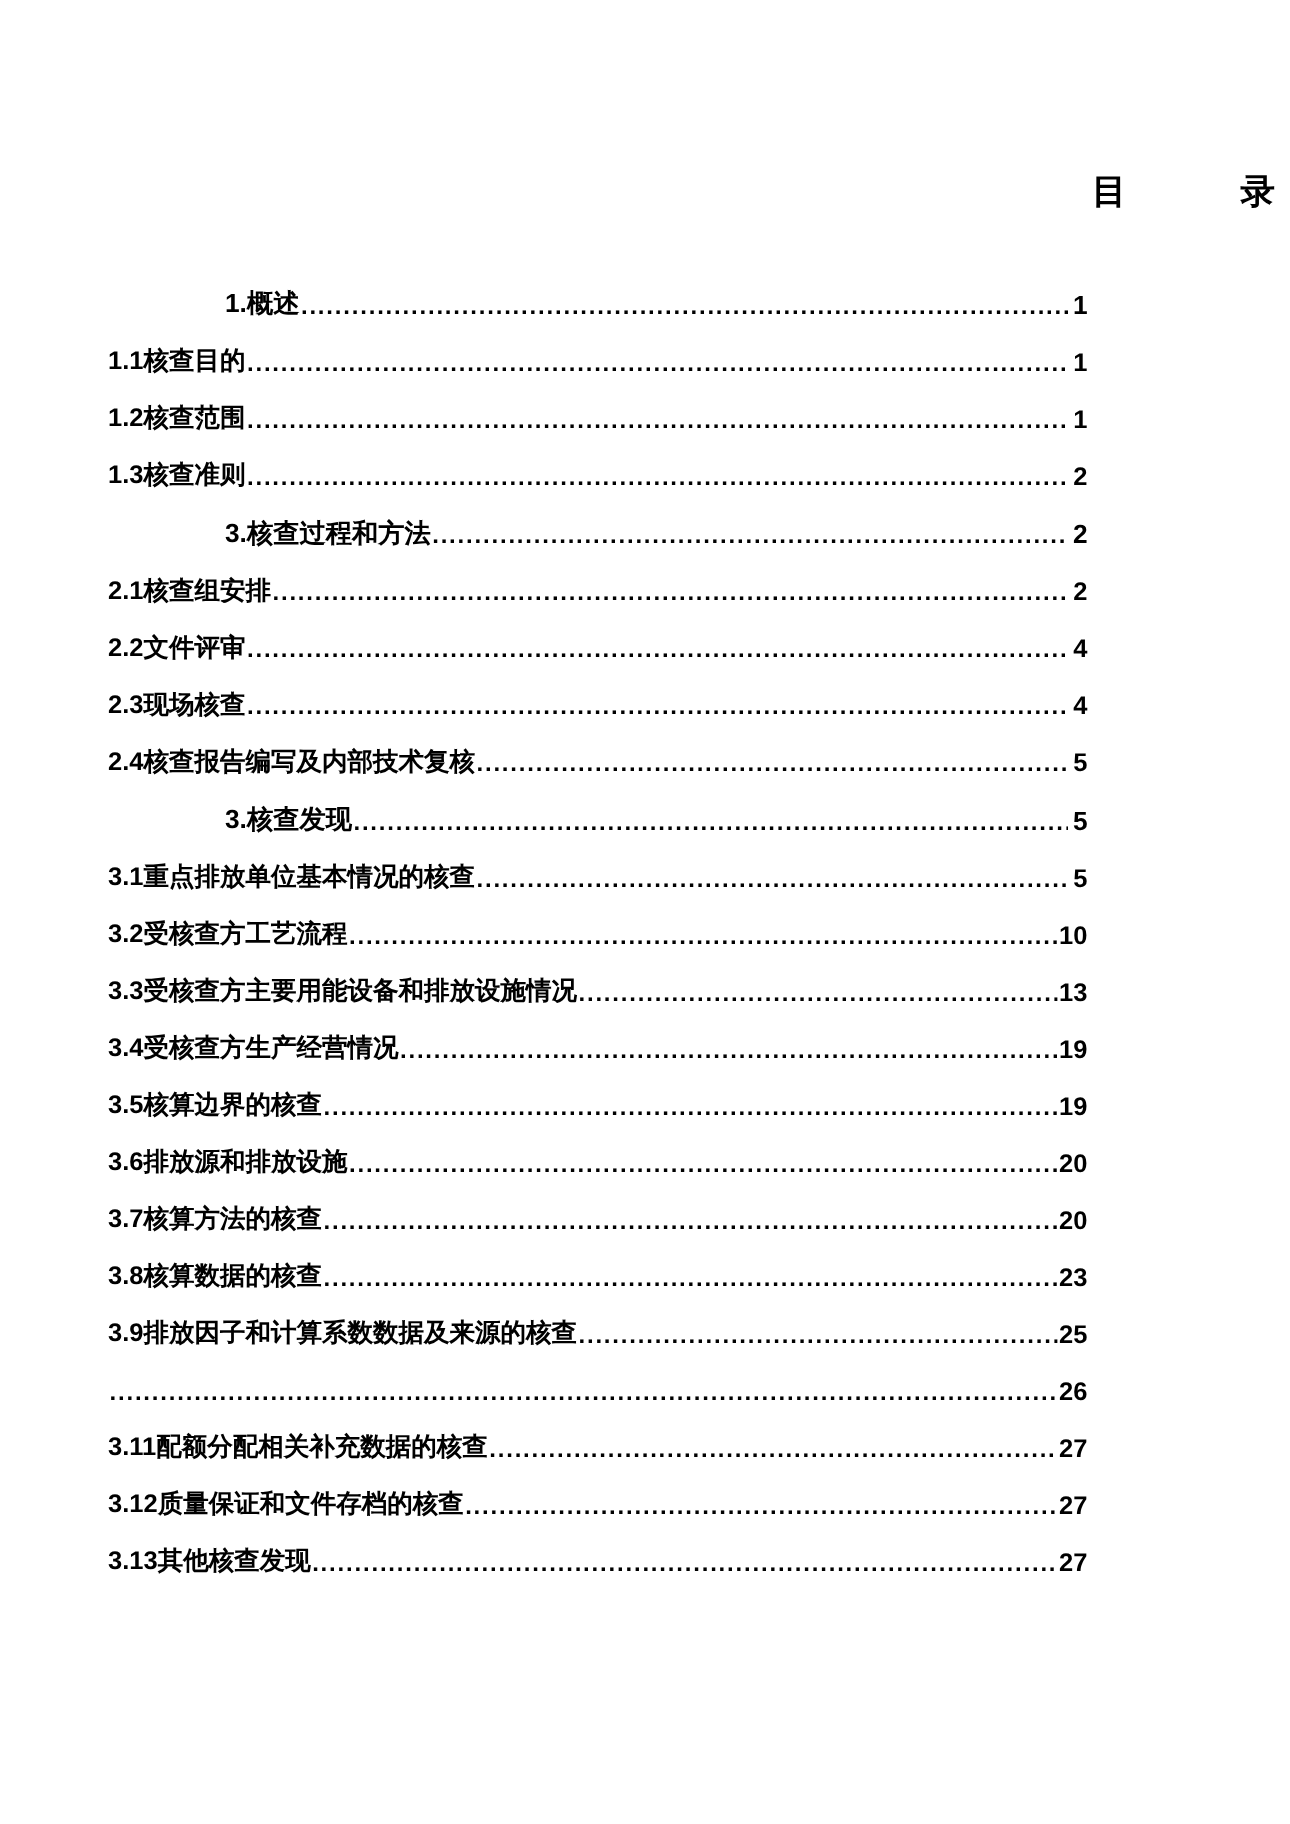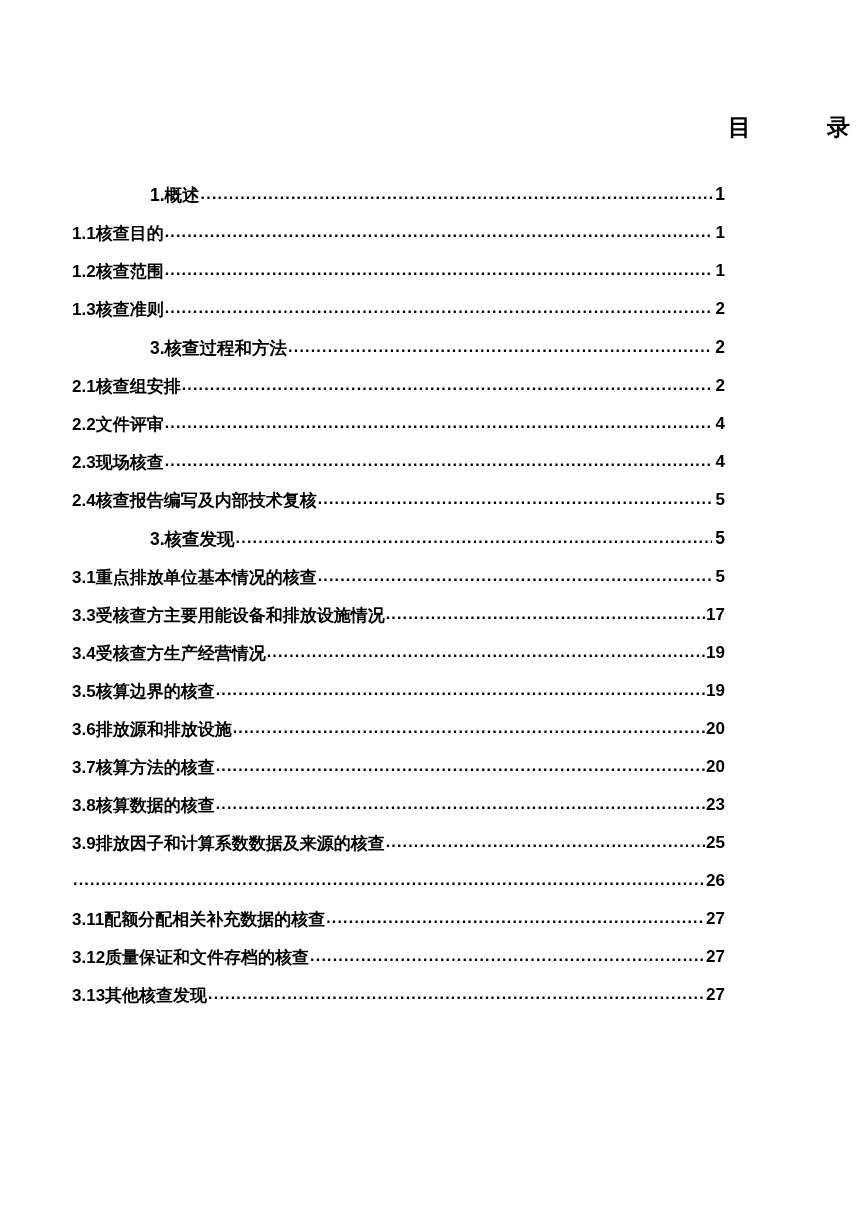--- a/index.html
+++ b/index.html
@@ -32,21 +32,21 @@
     font-family: "Liberation Serif", "DejaVu Serif", serif;
   }
   .toc-list {
     margin: 0;
     padding: 0;
     list-style: none;
     margin-top: 32px;
   }
   .toc-row {
     display: flex;
-    align-items: center;
+    align-items: flex-end;
     white-space: nowrap;
     font-family: "Liberation Sans", "DejaVu Sans", sans-serif;
   }
   
   .lvl1 {
     font-weight: bold;
     font-size: 17.5px;
     padding-left: 150px;
     padding-right: 135px;
     height: 39px;
@@ -150,23 +150,28 @@
       <span class="label">3.核查发现</span>
       <span class="dots"></span>
       <span class="page-num">5</span>
     </li>
     <li class="toc-row lvl2">
       <span class="label">3.1重点排放单位基本情况的核查</span>
       <span class="dots"></span>
       <span class="page-num">5</span>
     </li>
     <li class="toc-row lvl2">
+      <span class="label">3.2受核查方工艺流程</span>
+      <span class="dots"></span>
+      <span class="page-num">10</span>
+    </li>
+    <li class="toc-row lvl2">
       <span class="label">3.3受核查方主要用能设备和排放设施情况</span>
       <span class="dots"></span>
-      <span class="page-num">17</span>
+      <span class="page-num">13</span>
     </li>
     <li class="toc-row lvl2">
       <span class="label">3.4受核查方生产经营情况</span>
       <span class="dots"></span>
       <span class="page-num">19</span>
     </li>
     <li class="toc-row lvl2">
       <span class="label">3.5核算边界的核查</span>
       <span class="dots"></span>
       <span class="page-num">19</span>

